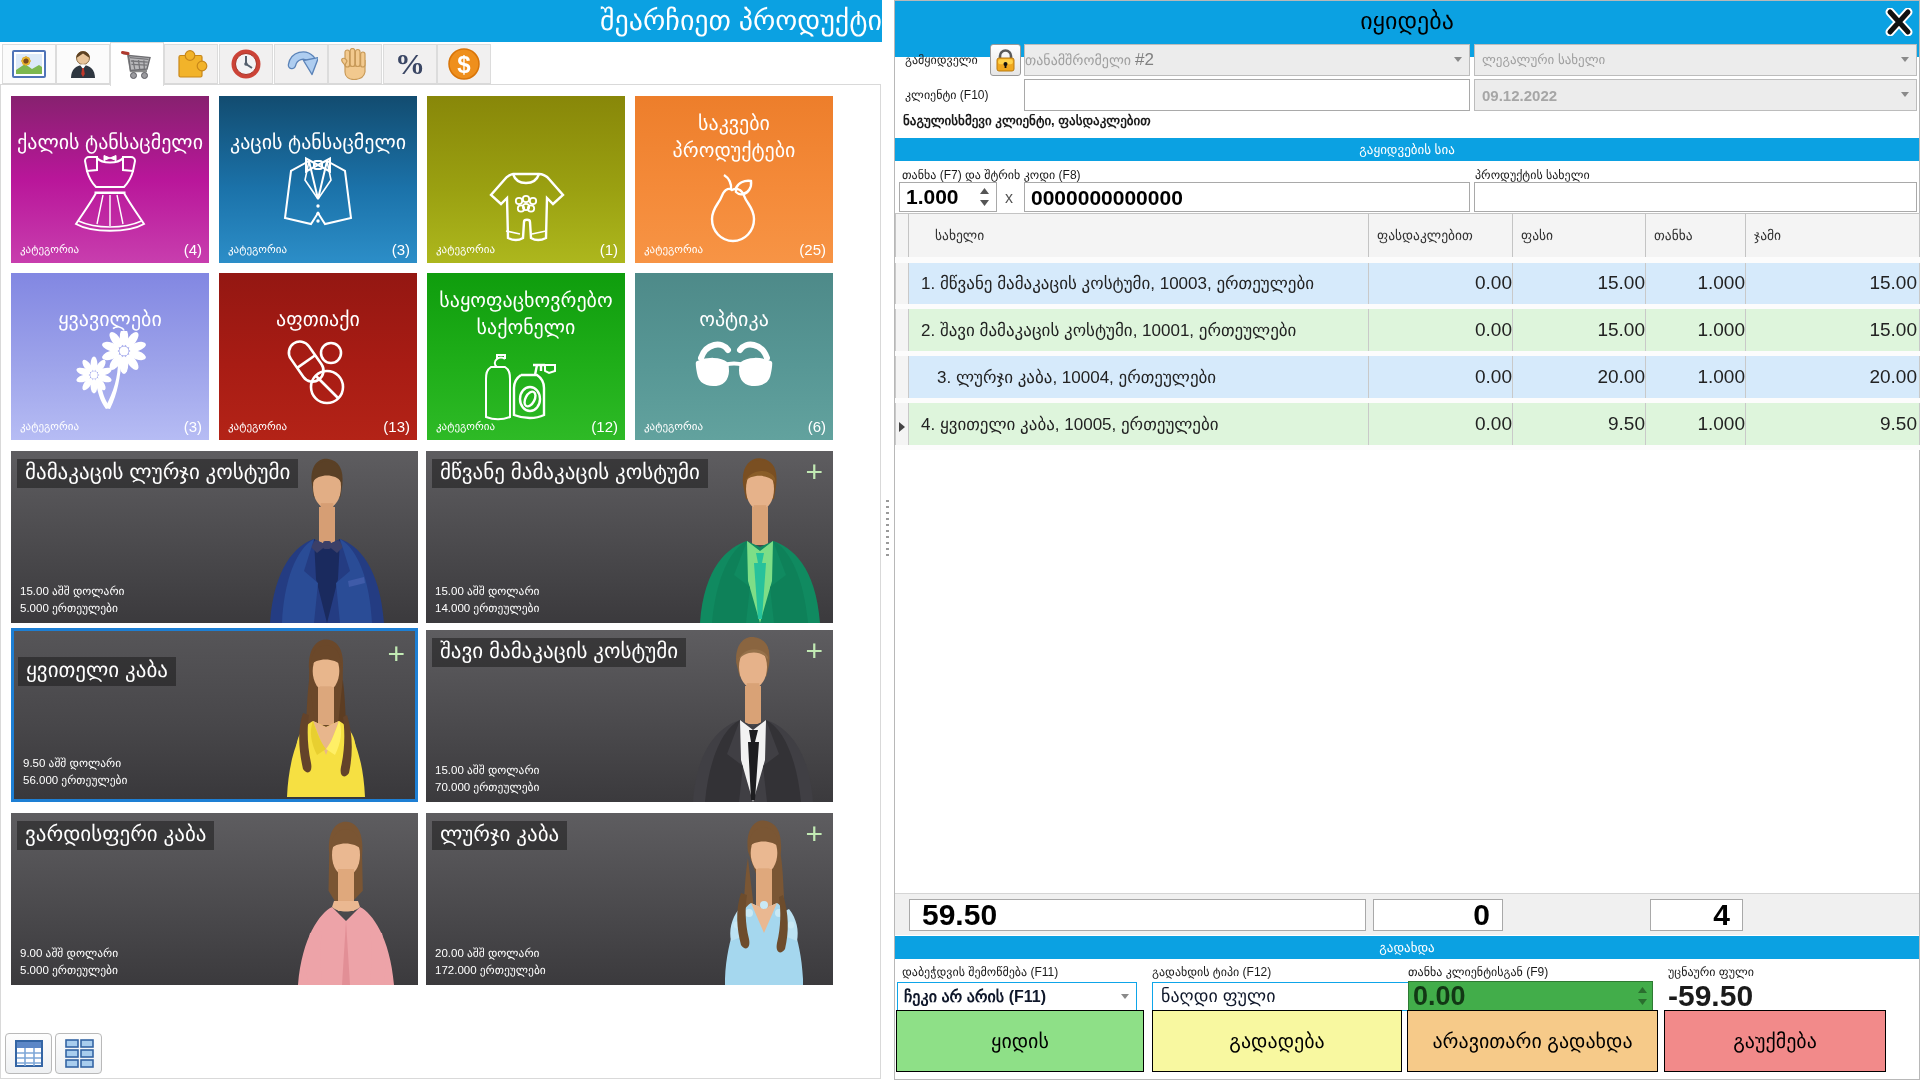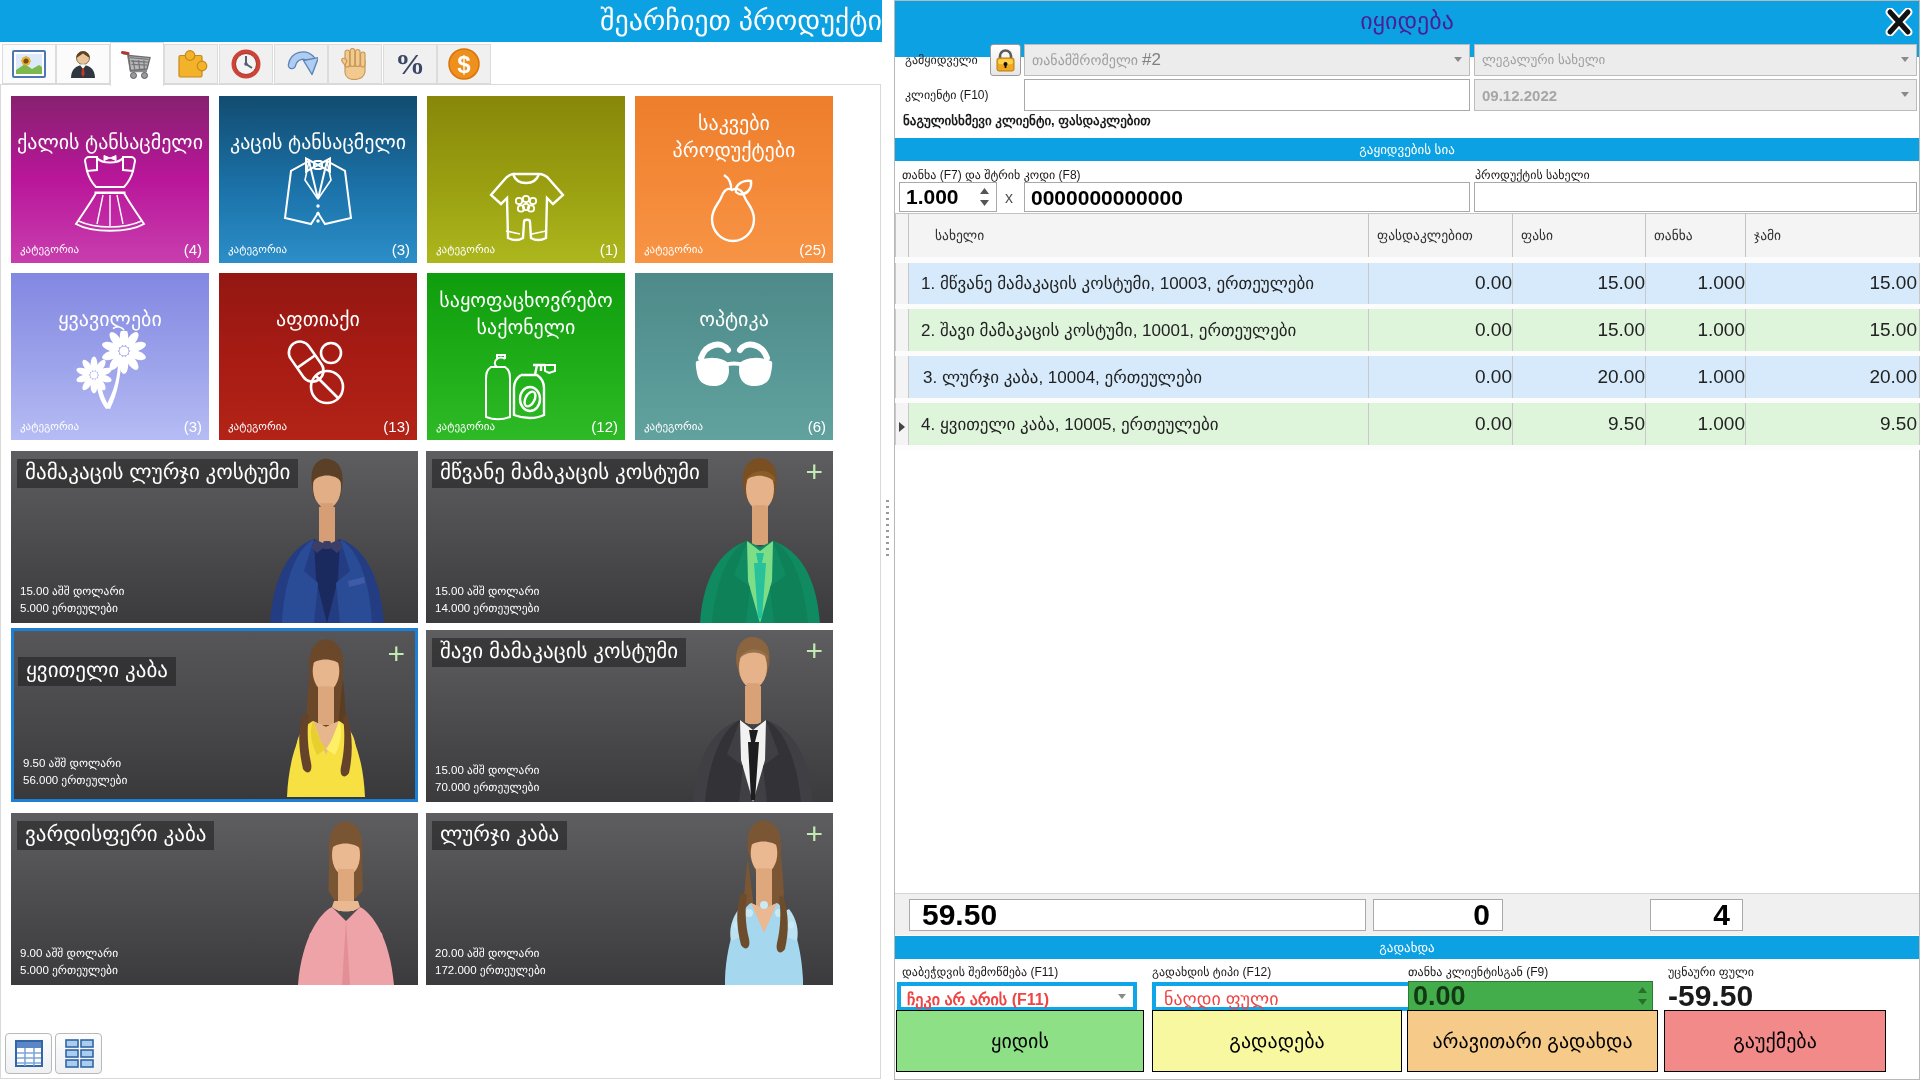--- a/index.html
+++ b/index.html
@@ -16,26 +16,26 @@
 .cat .b{position:absolute;bottom:7px;left:9px;font-size:11px}
 .cat .n{position:absolute;bottom:5px;right:7px;font-size:15px}
 .cat svg{position:absolute;left:50%;top:58px;transform:translateX(-50%)}
 .cat2 svg{top:76px}
 .prod{position:absolute;background:linear-gradient(180deg,#5e5d60 0%,#4b4a4d 55%,#3b3a3d 100%);overflow:hidden}
 .prod .t{position:absolute;top:8px;left:6px;z-index:2;font-size:21px;color:#fff;background:rgba(22,22,22,.5);padding:1px 8px 4px 8px;white-space:nowrap}
 .prod .plus{position:absolute;top:4px;right:10px;font-size:30px;color:#c2eab4;font-weight:400}
 .prod .p{position:absolute;left:9px;bottom:6px;font-size:11.5px;color:#fff;line-height:17px}
 .prod svg{position:absolute;right:0;top:0}
 #rpanel{left:894px;top:0;width:1026px;height:1080px;border:1px solid #b8b8b8;background:#fff}
-#rtitle{left:895px;top:1px;width:1024px;height:56px;background:#0ba1e2;color:#4c1d95;text-align:center;line-height:40px;font-size:24px}
+#rtitle{left:895px;top:1px;width:1024px;height:56px;background:#0ba1e2;color:#000000;text-align:center;line-height:40px;font-size:24px}
 .lbl{position:absolute;font-size:12px;color:#1a1a1a;white-space:nowrap}
 .combo{position:absolute;background:#ececec;border:1px solid #bcbcbc;color:#a0a0a0;font-size:14px;white-space:nowrap}
 .combo .ar,.wcombo .ar{position:absolute;right:7px;top:50%;margin-top:-3px;width:0;height:0;
 border-left:4.5px solid transparent;border-right:4.5px solid transparent;border-top:5.5px solid #8a8a8a}
-.wcombo{position:absolute;background:#fff;border:4px solid #0ea5e9;color:#ef4444;font-size:15px}
+.wcombo{position:absolute;background:#fff;border:1px solid #0ea5e9;color:#0f172a;font-size:15px}
 .inp{position:absolute;background:#fff;border:1px solid #a9a9a9}
 .bluebar{position:absolute;left:1px;width:1024px;height:24px;background:#0ba1e2;color:#fff;
 text-align:center;font-size:13px;line-height:24px}
 table.grid{position:absolute;border-collapse:collapse;table-layout:fixed;font-size:17px;color:#222}
 .grid tr.hd td{font-size:13.5px;color:#333}
 .grid td,.grid th{border:1px solid #c9c9c9;border-bottom:5px solid #fcfcfc;overflow:hidden;white-space:nowrap}
 .grid tr.hd td{border:1px solid #c4c4c4;border-bottom:6px solid #fcfcfc}
 .num{text-align:right;font-size:19px}
 .btn{position:absolute;border:1px solid #000;font-size:20px;font-weight:normal;
 display:flex;align-items:center;justify-content:center;color:#000000}
@@ -436,21 +436,21 @@
 <div class="lbl" style="left:905px;top:53px">გამყიდველი</div>
 <div class="abs" style="left:990px;top:44px;width:31px;height:32px;border:1px solid #9a9a9a;border-radius:3px;background:linear-gradient(#fefefe,#e6e6e6)">
 <svg style="position:absolute;left:5px;top:3px" width="19" height="25" viewBox="0 0 19 25">
         <path d="M4 11 V8 a5.5 5.5 0 0 1 11 0 v3" fill="none" stroke="#5a5a5a" stroke-width="2.6"></path>
         <rect x="1" y="10" width="17" height="13" rx="2" fill="#f0a81e" stroke="#b97a10"></rect>
         <rect x="2.2" y="11.2" width="14.6" height="5" rx="2" fill="#ffd24a"></rect>
         <circle cx="9.5" cy="16" r="2" fill="#111"></circle>
         <rect x="8.6" y="16" width="1.8" height="4" fill="#111"></rect>
       </svg>
     </div>
-<div class="combo" style="left:1024px;top:44px;width:446px;height:32px;line-height:30px;padding-left:7px">თანამშრომელი <span style="color:#808080;font-size:17px">#2</span><span class="ar"></span></div>
+<div class="combo" style="left:1024px;top:44px;width:446px;height:32px;line-height:30px;padding-left:0">თანამშრომელი <span style="color:#808080;font-size:17px">#2</span><span class="ar"></span></div>
 <div class="combo" style="left:1474px;top:44px;width:443px;height:32px;line-height:30px;padding-left:7px;font-size:13px">ლეგალური სახელი<span class="ar"></span></div>
 <div class="lbl" style="left:905px;top:88px">კლიენტი (F10)</div>
 <div class="inp" style="left:1024px;top:79px;width:446px;height:32px"></div>
 <div class="combo" style="left:1474px;top:79px;width:443px;height:32px;line-height:30px;padding-left:7px;font-size:15px;font-weight:bold;color:#a6a6a6;line-height:31px">09.12.2022<span class="ar"></span></div>
 <div class="lbl" style="left:903px;top:113px;font-size:13px;font-weight:bold">ნაგულისხმევი კლიენტი, ფასდაკლებით</div>
 <div class="bluebar" style="left:895px;top:138px;width:1024px;height:23px;line-height:23px">გაყიდვების სია</div>
 <div class="lbl" style="left:902px;top:168px">თანხა (F7) და შტრიხ კოდი (F8)</div>
 <div class="lbl" style="left:1475px;top:168px">პროდუქტის სახელი</div>
 <div class="inp" style="left:899px;top:182px;width:98px;height:30px;font-size:21px;font-weight:bold;line-height:28px;padding-left:6px">1.000
 <svg style="position:absolute;right:6px;top:4px" width="11" height="20" viewBox="0 0 11 20">
@@ -491,21 +491,21 @@
 <tr style="height:47px;background:#def5dc">
 <td style="background:#f4f4f4"></td>
           <td style="padding-left:12px">2. შავი მამაკაცის კოსტუმი, 10001, ერთეულები</td>
           <td class="num">0.00</td>
           <td class="num">15.00</td>
           <td class="num">1.000</td>
           <td class="num" style="padding-right:2px">15.00</td>
         </tr>
 <tr style="height:47px;background:#d6eafb">
 <td style="background:#f4f4f4"></td>
-          <td style="padding-left:14px">3. ლურჯი კაბა, 10004, ერთეულები</td>
+          <td style="padding-left:28px">3. ლურჯი კაბა, 10004, ერთეულები</td>
           <td class="num">0.00</td>
           <td class="num">20.00</td>
           <td class="num">1.000</td>
           <td class="num" style="padding-right:2px">20.00</td>
         </tr>
 <tr style="height:47px;background:#def5dc">
 <td style="background:#f4f4f4;position:relative">
             <svg style="position:absolute;left:2px;top:18px" width="8" height="12" viewBox="0 0 8 12">
               <path d="M1 1 L7 6 L1 11 Z" fill="#444"></path>
             </svg>

